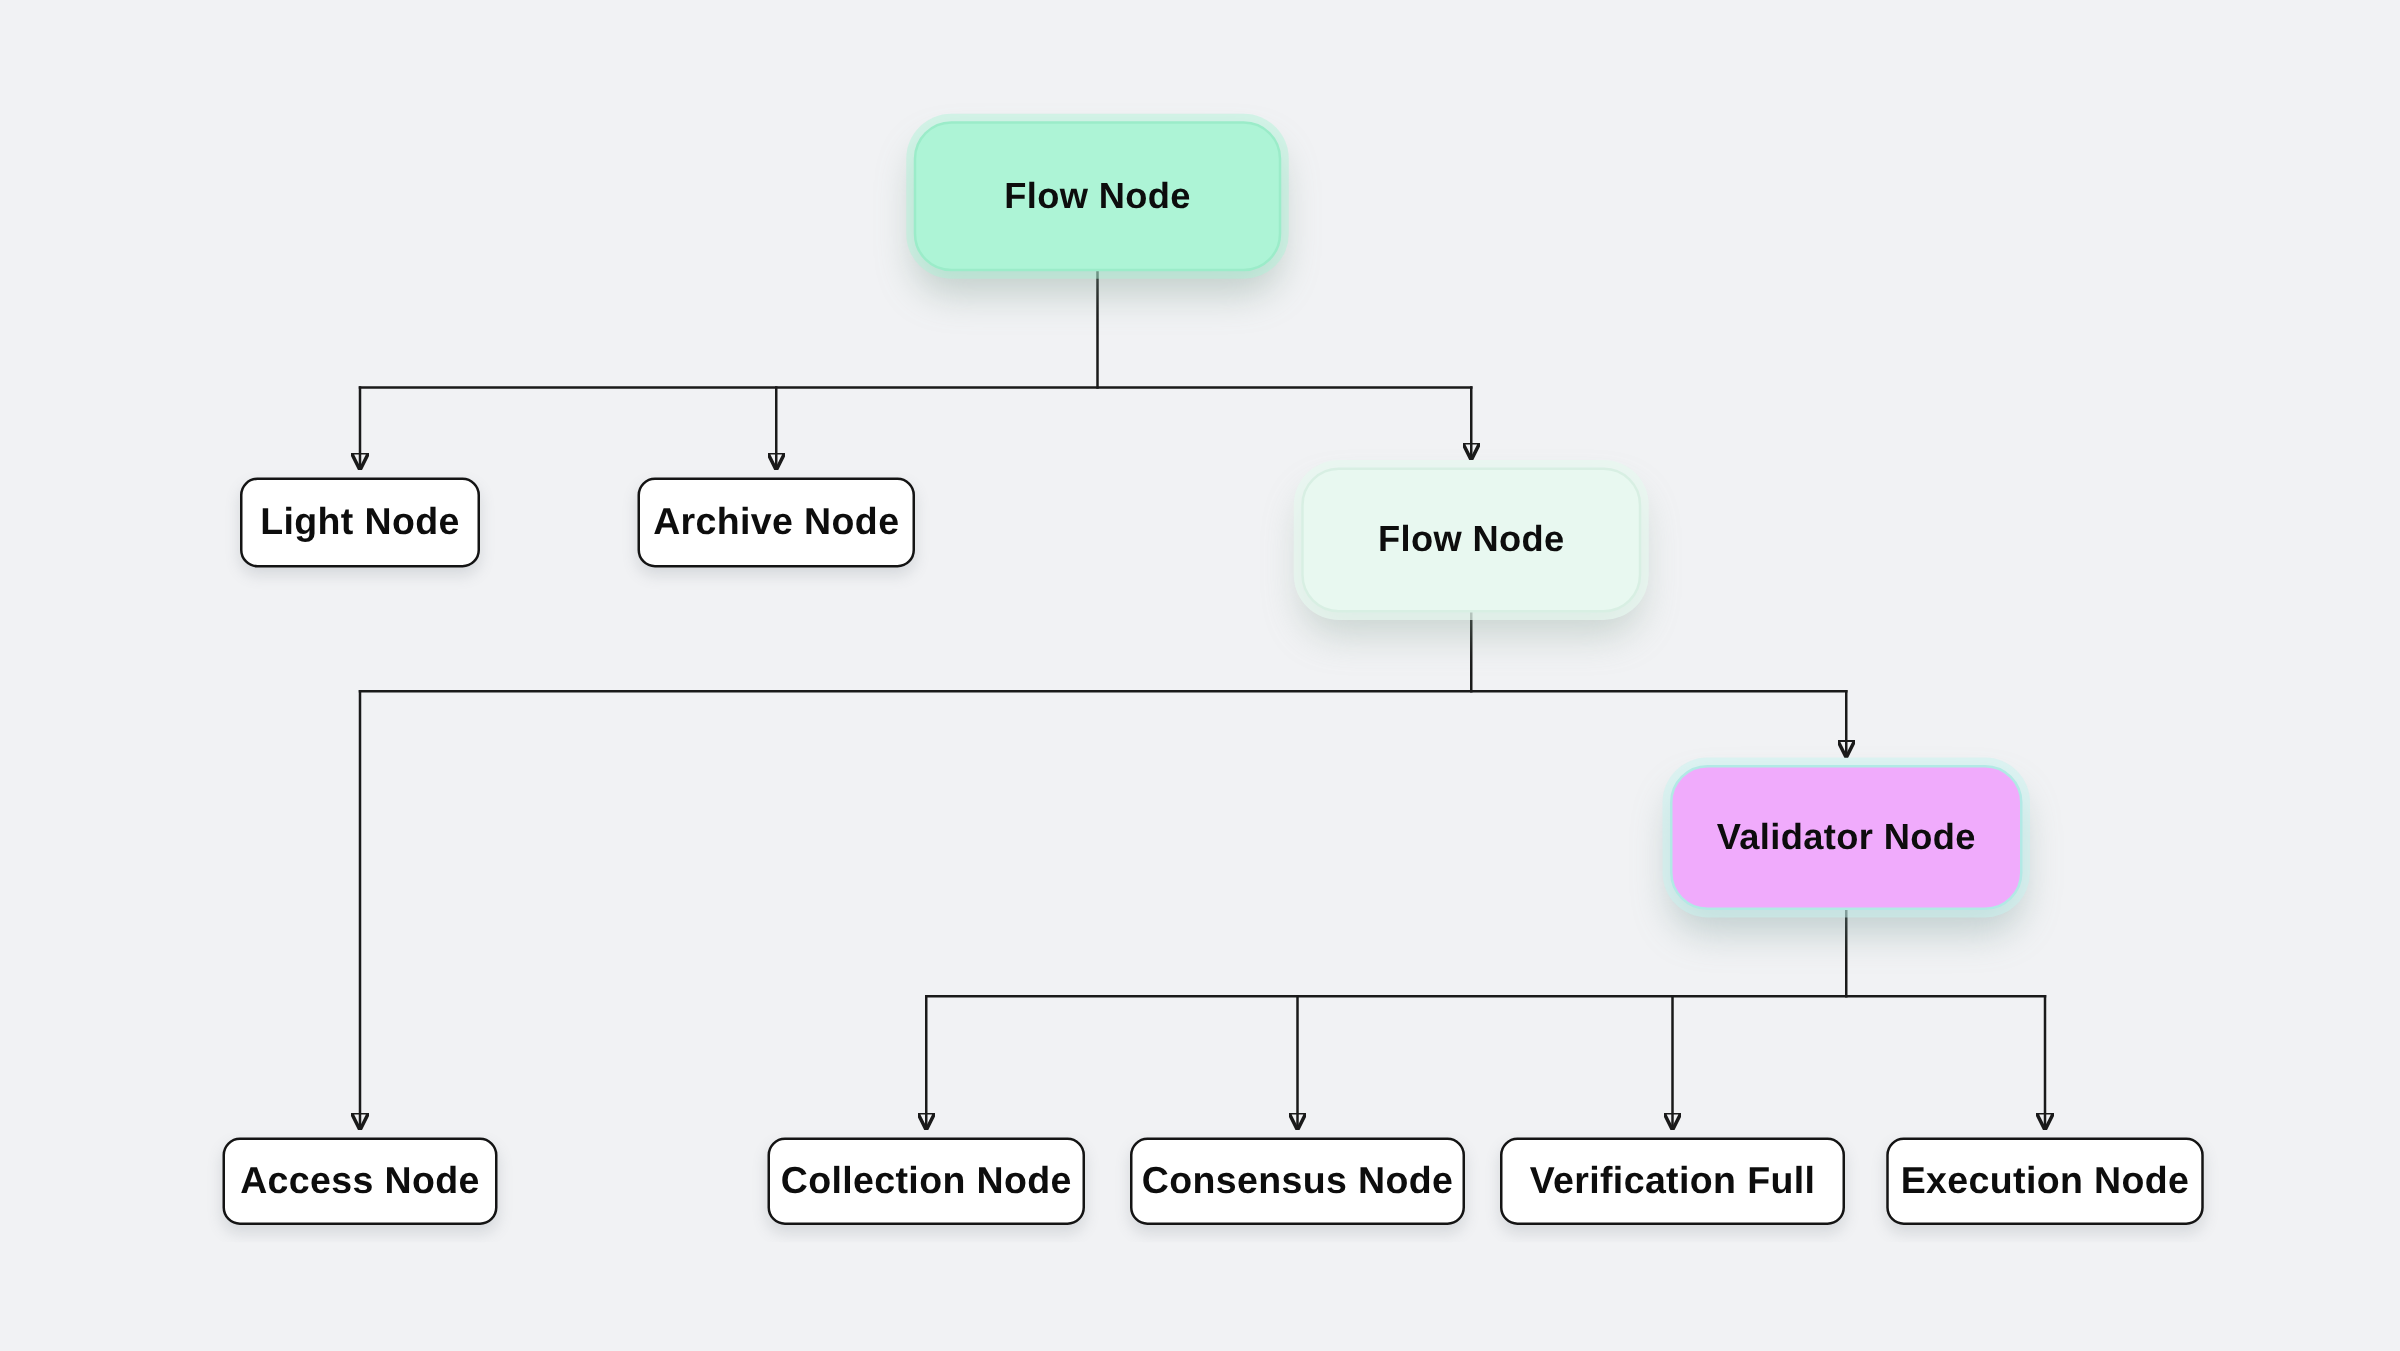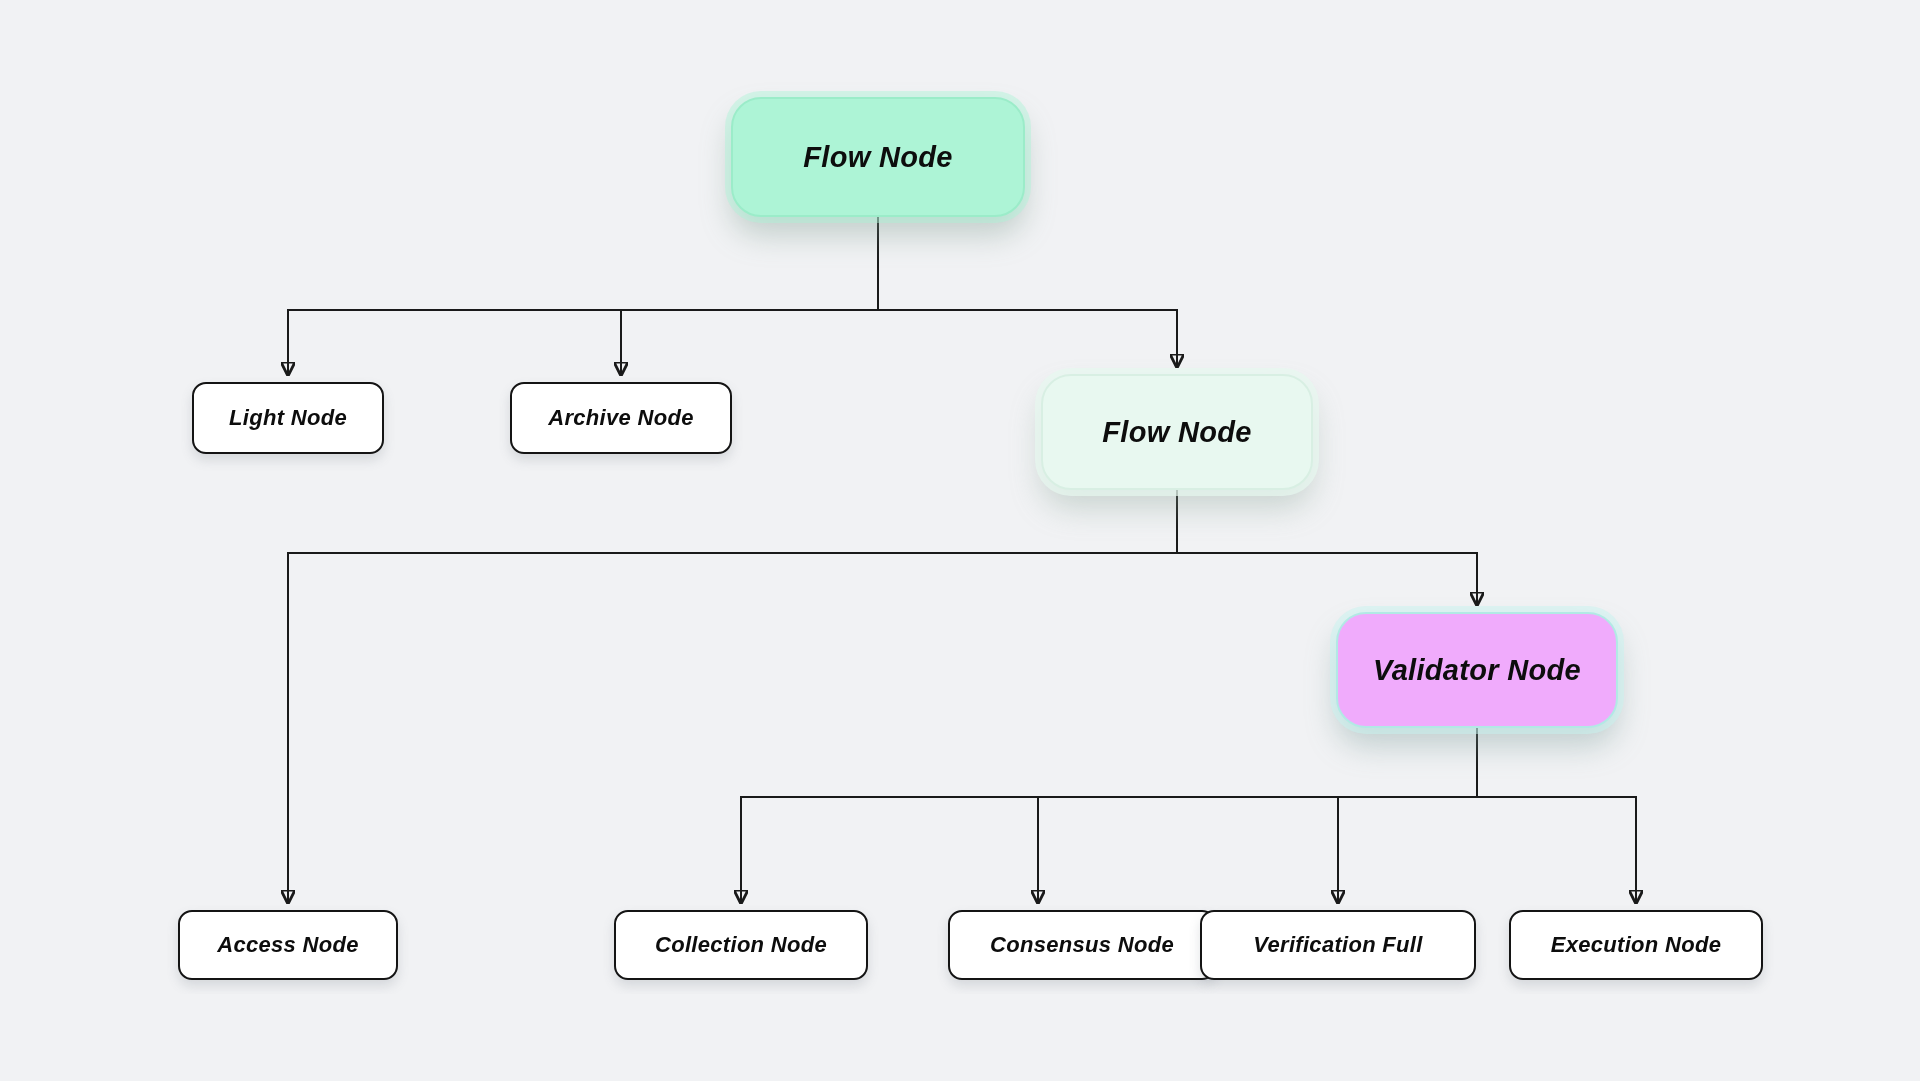--- a/index.html
+++ b/index.html
@@ -7,21 +7,20 @@
     padding: 0;
     background: #f1f2f4;
     font-family: "Liberation Sans", "DejaVu Sans", sans-serif;
   }
   .stage {
     position: relative;
     width: 1920px;
     height: 994px;
     background: #f1f2f4;
     overflow: hidden;
-    font-style: italic;
   }
   .connectors {
     position: absolute;
     left: 0; top: 0;
     width: 1920px;
     height: 1081px;
   }
   .connectors path {
     stroke: #1a1a1a;
     stroke-width: 2;
@@ -63,21 +62,21 @@
     border-radius: 30px;
     font-size: 29px;
     font-weight: 600;
     box-shadow: 0 0 0 6px rgba(199, 243, 240, 0.50),
                 0 18px 30px rgba(122, 155, 152, 0.40);
   }
   .node--white {
     background: #ffffff;
     border: 2.5px solid #141414;
     border-radius: 14px;
-    font-size: 22px;
+    font-size: 30px;
     font-weight: 600;
     box-shadow: 0 6px 12px rgba(90, 100, 110, 0.18);
   }
 </style>
 </head>
 <body>
 
 <div class="stage">
 
   <svg class="connectors" viewBox="0 0 1920 1081" xmlns="http://www.w3.org/2000/svg">
@@ -127,21 +126,21 @@
   </div>
 
   <div class="node node--white" style="left:178px; top:910px; width:220px; height:70px;">
     <span>Access Node</span>
   </div>
 
   <div class="node node--white" style="left:614px; top:910px; width:254px; height:70px;">
     <span>Collection Node</span>
   </div>
 
-  <div class="node node--white" style="left:948px; top:910px; width:268px; height:70px;">
+  <div class="node node--white" style="left:904px; top:910px; width:268px; height:70px;">
     <span>Consensus Node</span>
   </div>
 
   <div class="node node--white" style="left:1200px; top:910px; width:276px; height:70px;">
     <span>Verification Full</span>
   </div>
 
   <div class="node node--white" style="left:1509px; top:910px; width:254px; height:70px;">
     <span>Execution Node</span>
   </div>

